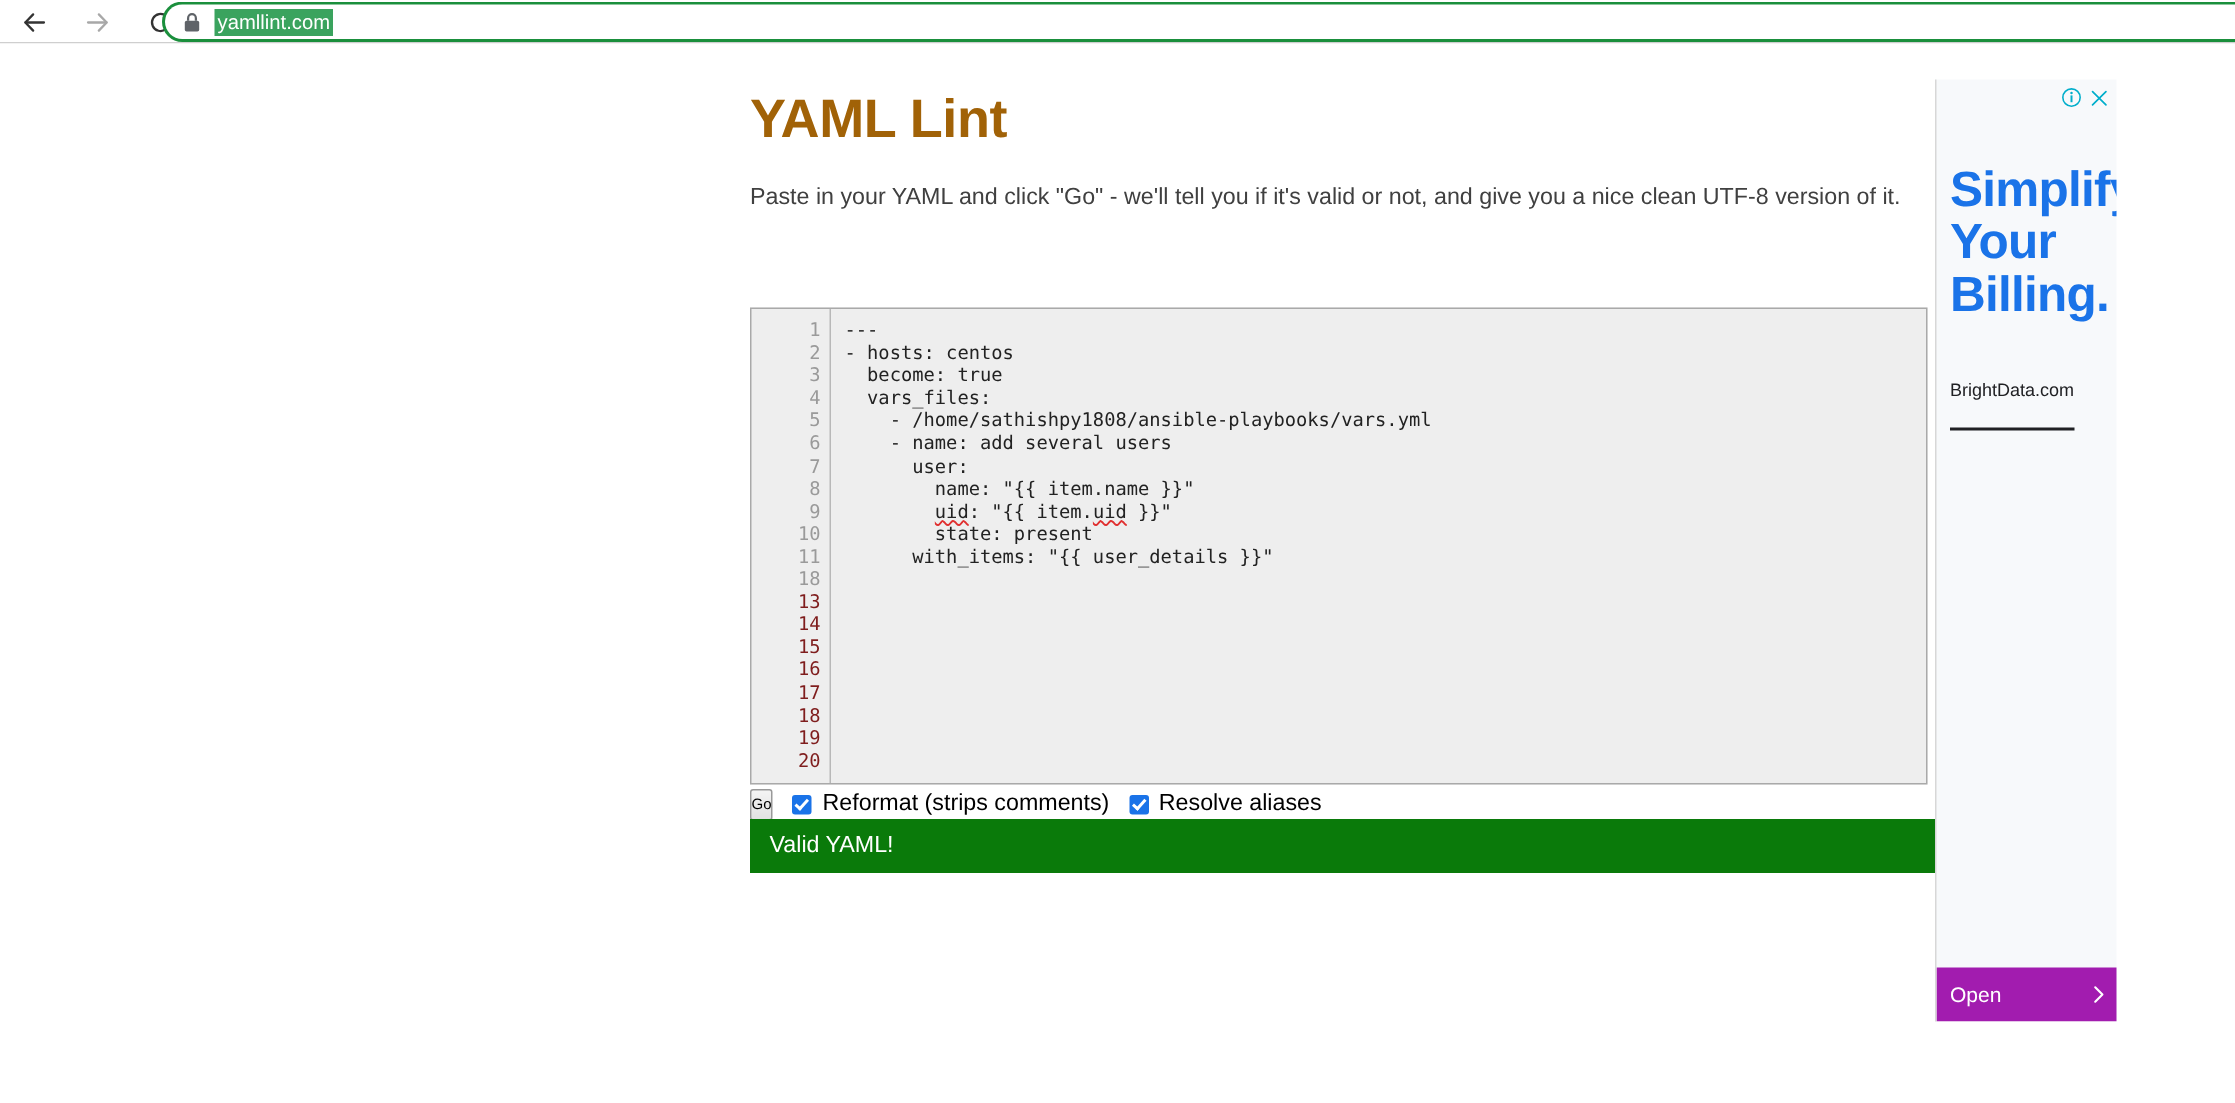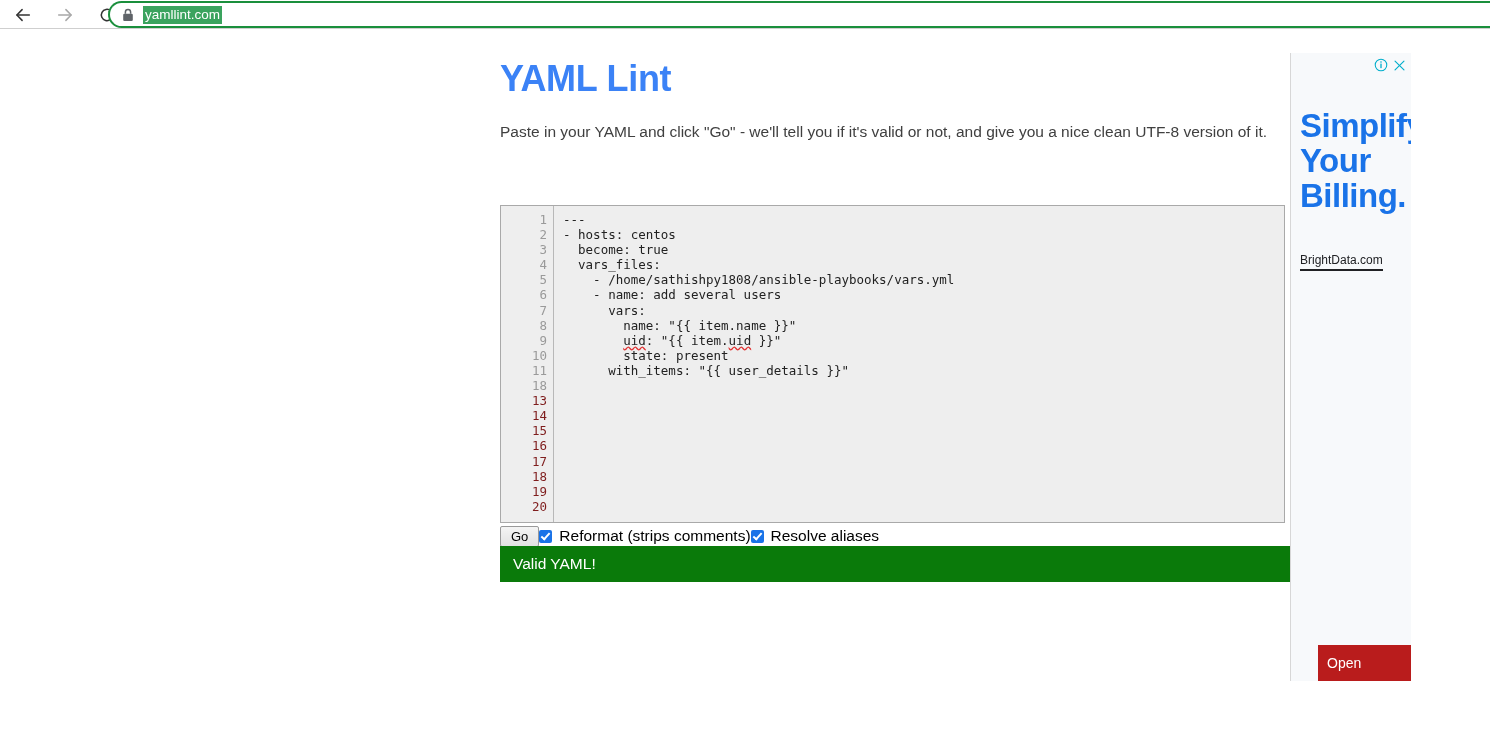--- a/index.html
+++ b/index.html
@@ -84,21 +84,21 @@
   #content {
     position: absolute;
     left: 500px;
     top: 29px;
     width: 790px;
   }
 
   #page-title {
     font-size: 36px;
     font-weight: bold;
-    color: #3b82f6;
+    color: #a16207;
     margin: 0;
     letter-spacing: -0.3px;
     line-height: 42px;
   }
 
   #intro-text {
     font-size: 15.5px;
     color: #404040;
     line-height: 19px;
     margin: 0;
@@ -162,33 +162,34 @@
   #controls {
     position: absolute;
     left: 0;
     top: 466px;
     display: flex;
     align-items: center;
     height: 24px;
   }
   #go-button {
     font-family: "Liberation Sans", sans-serif;
-    font-size: 13px;
+    font-size: 10px;
     color: #000000;
     background: linear-gradient(#f4f4f4, #e2e2e2);
     border: 1px solid #999999;
     border-radius: 2px;
-    padding: 2px 10px;
+    padding: 2px 0;
     height: 21px;
     line-height: 15px;
     cursor: pointer;
   }
   .cb-wrap {
     display: flex;
     align-items: center;
+    margin-left: 13px;
   }
   .checkbox {
     width: 13px; height: 13px;
     background: #1a73e8;
     border-radius: 2px;
     position: relative;
     flex: 0 0 auto;
     cursor: pointer;
   }
   .checkbox::after {
@@ -255,36 +256,35 @@
     z-index: 3;
     letter-spacing: -0.5px;
   }
   #ad-domain {
     position: absolute;
     left: 9px;
     top: 200px;
     font-size: 12px;
     color: #202124;
     border-bottom: 2px solid #202124;
-    padding-bottom: 2px;
+    padding-bottom: 18px;
     z-index: 3;
   }
   #ad-cta {
     position: absolute;
     left: 0;
     bottom: 0;
     width: 124px;
     height: 36px;
-    background: #b91c1c;
+    background: #a21caf;
     display: flex;
     align-items: center;
     justify-content: space-between;
     z-index: 4;
     cursor: pointer;
-    margin-left: 27px;
   }
   #ad-cta-label {
     color: #ffffff;
     font-size: 14px;
     margin-left: 9px;
   }
   #ad-cta-chevron { margin-right: 9px; display: flex; align-items: center; }
 </style>
 </head>
 <body>
@@ -355,21 +355,21 @@
           <span class="gutter-num empty">19</span>
           <span class="gutter-num empty">20</span>
         </div>
       <div id="code-area">
           <span class="code-line">---</span>
           <span class="code-line">- hosts: centos</span>
           <span class="code-line">  become: true</span>
           <span class="code-line">  vars_files:</span>
           <span class="code-line">    - /home/sathishpy1808/ansible-playbooks/vars.yml</span>
           <span class="code-line">    - name: add several users</span>
-          <span class="code-line">      vars:</span>
+          <span class="code-line">      user:</span>
           <span class="code-line">        name: "{{ item.name }}"</span>
           <span class="code-line">        <span class="sp">uid</span>: "{{ item.<span class="sp">uid</span> }}"</span>
           <span class="code-line">        state: present</span>
           <span class="code-line">      with_items: "{{ user_details }}"</span>
           <span class="code-line">&nbsp;</span>
           <span class="code-line">&nbsp;</span>
           <span class="code-line">&nbsp;</span>
           <span class="code-line">&nbsp;</span>
           <span class="code-line">&nbsp;</span>
           <span class="code-line">&nbsp;</span>

